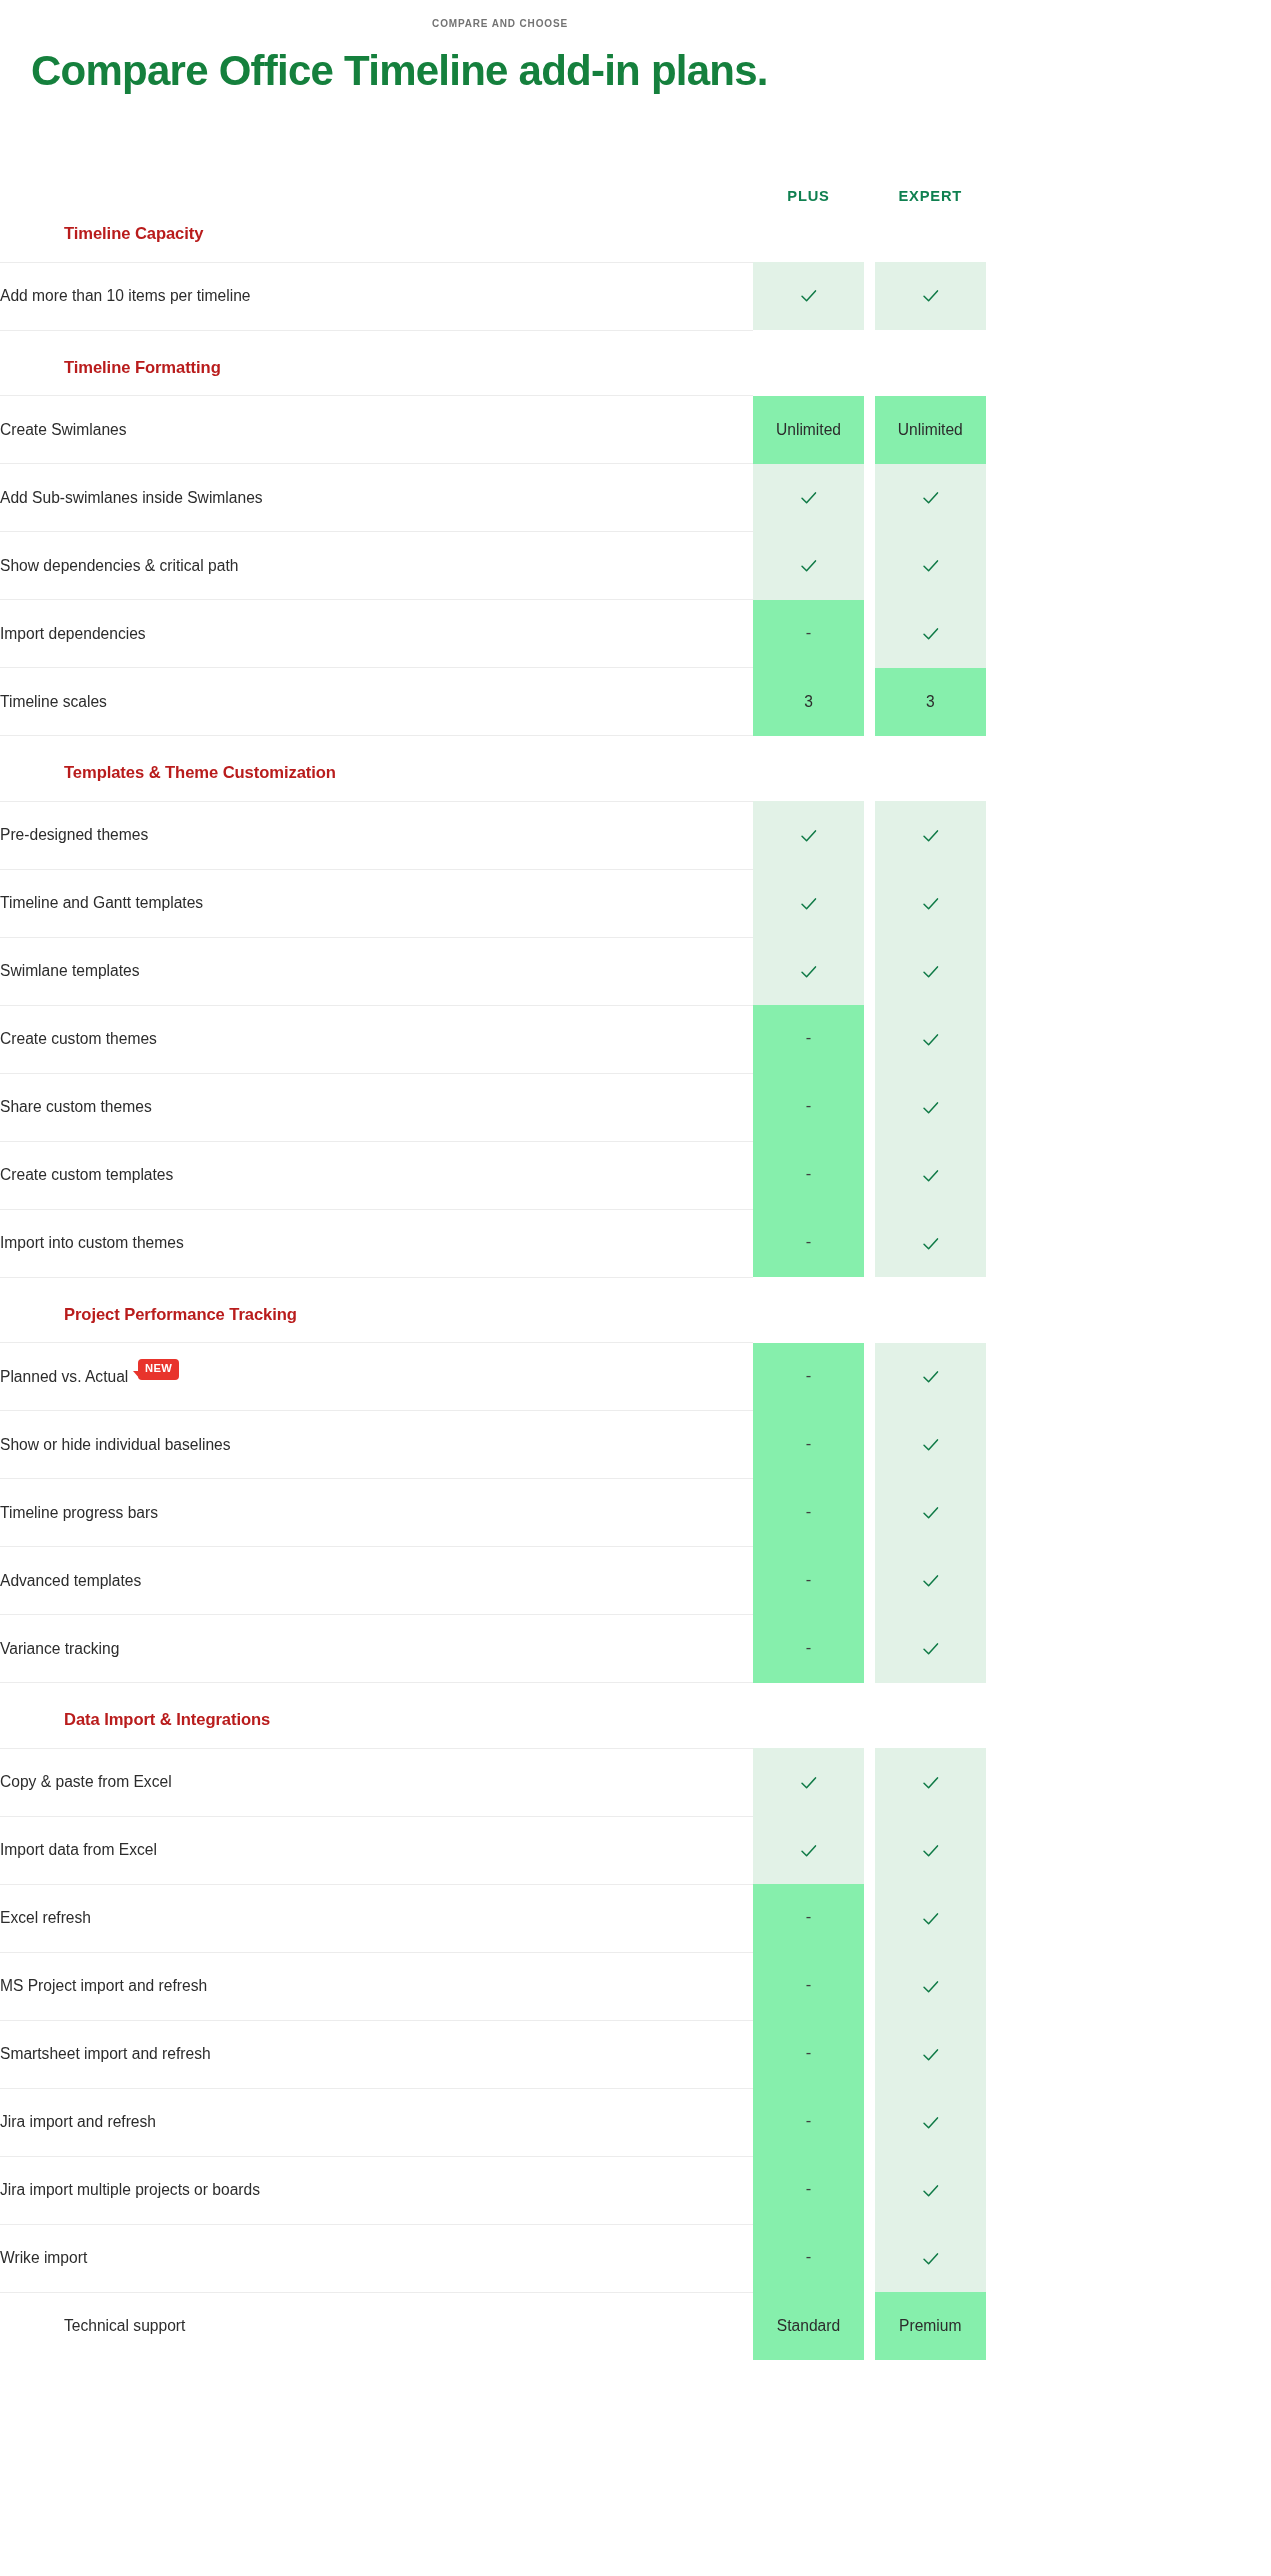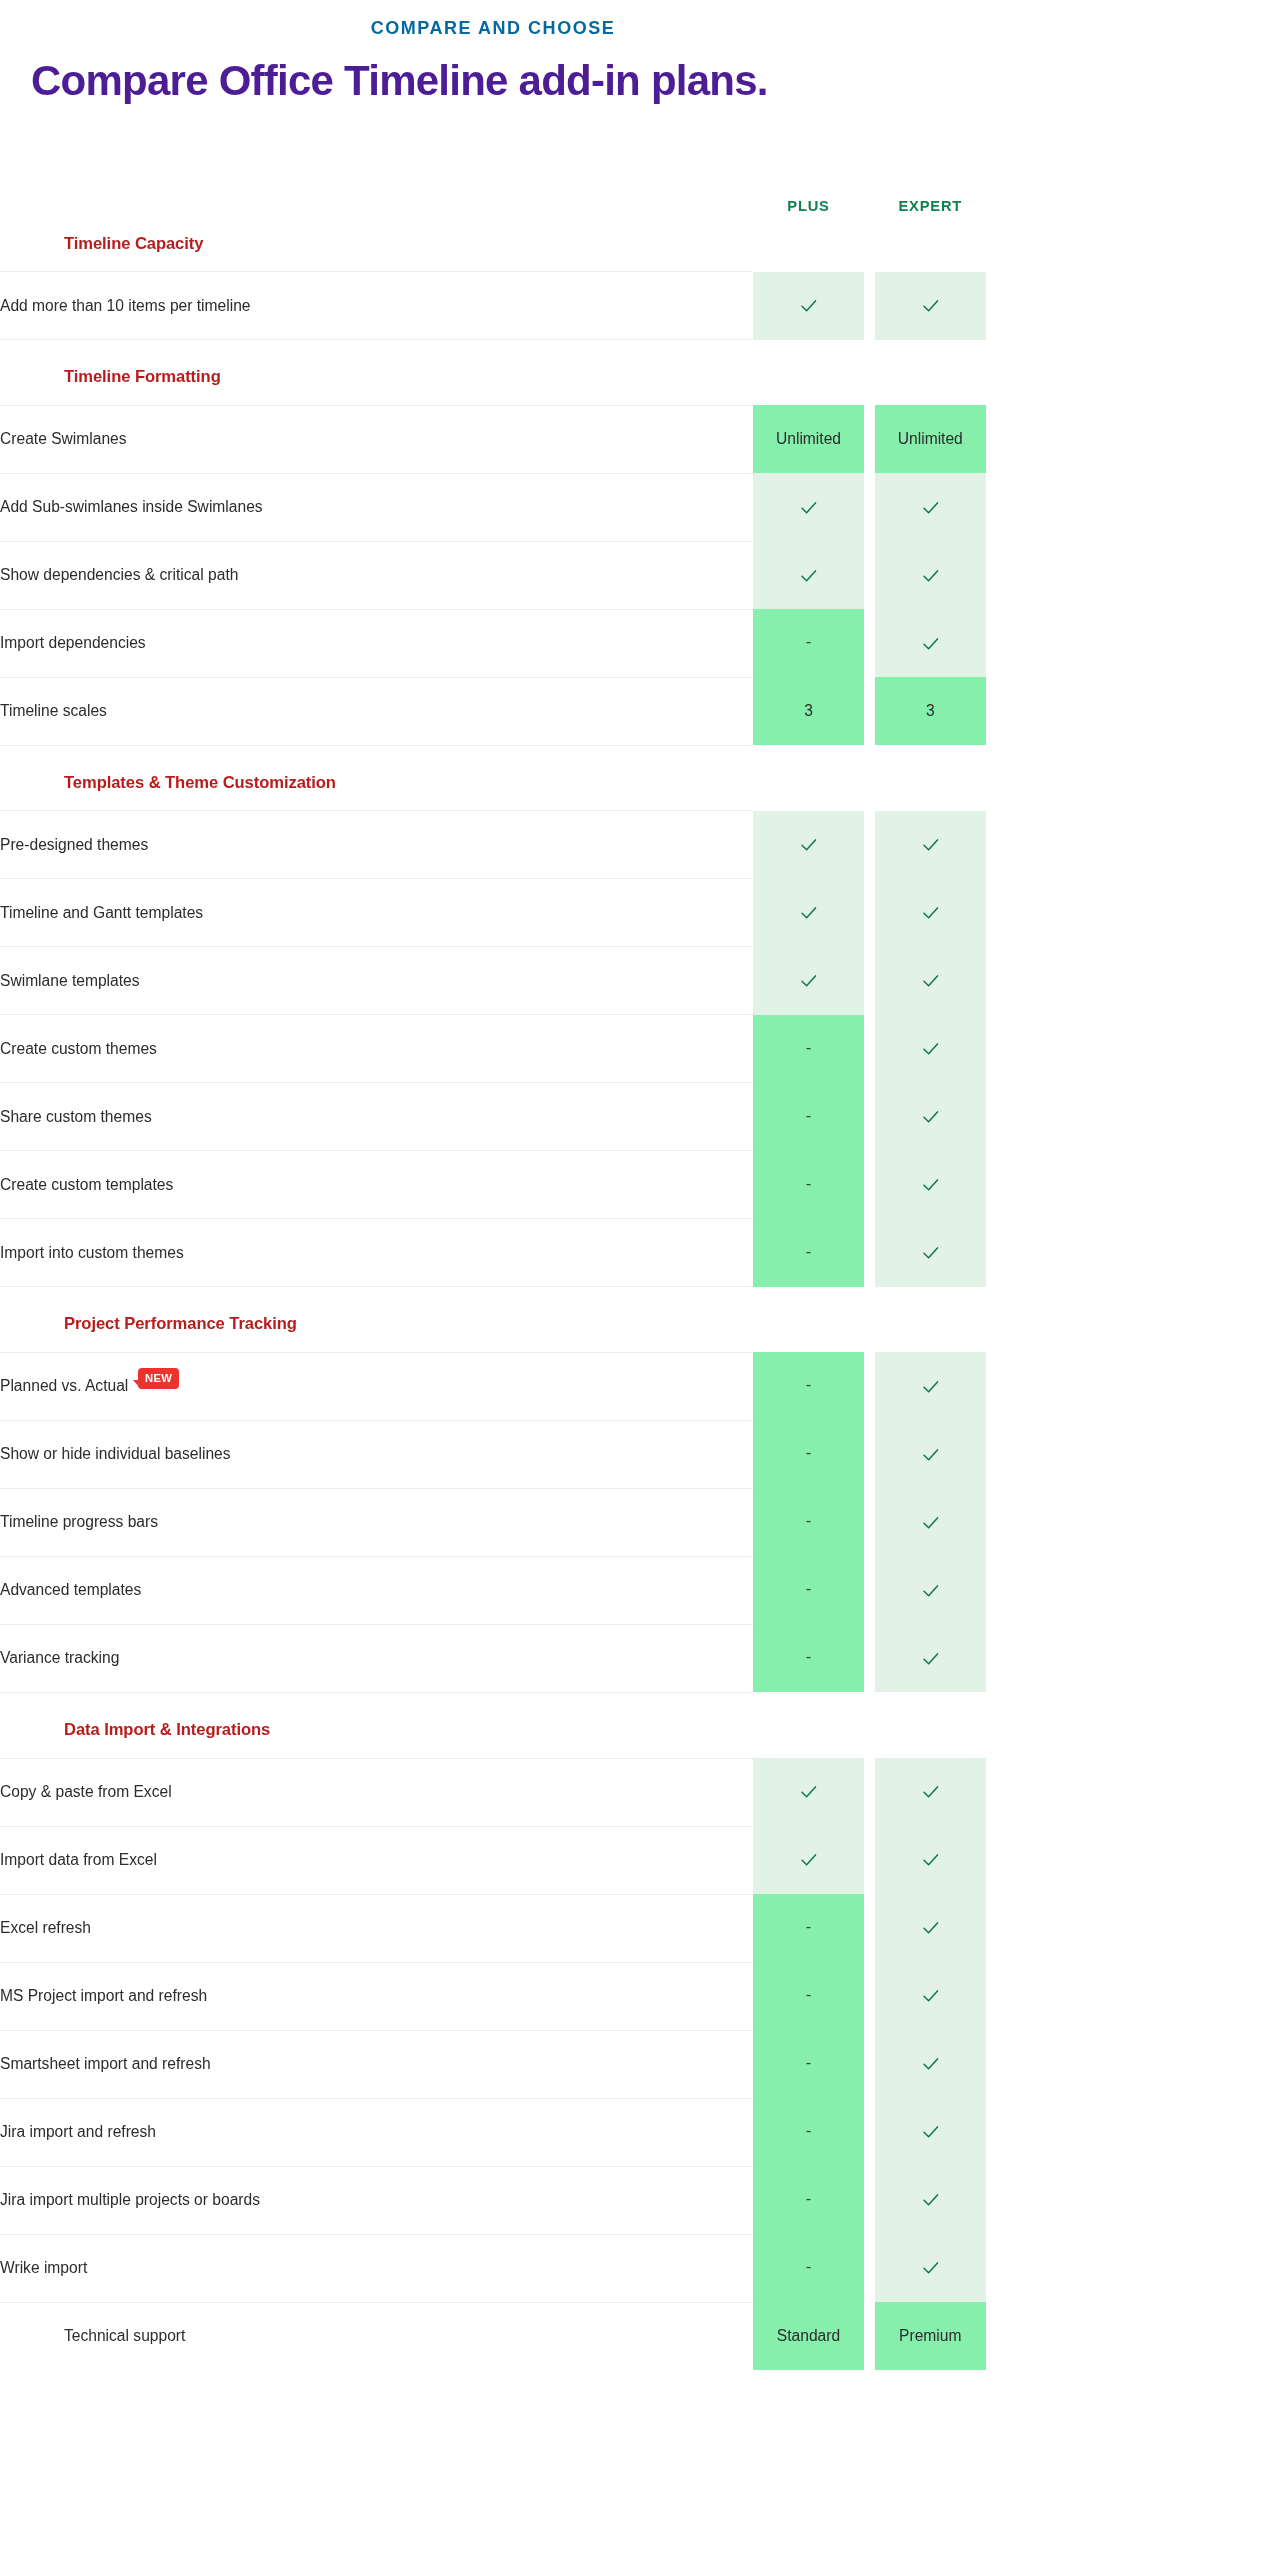--- a/index.html
+++ b/index.html
@@ -12,38 +12,38 @@
   .page {
     width: 1271px;
     min-height: 2576px;
     position: relative;
     background: #ffffff;
     padding-top: 17.6px;
   }
 
   
   .eyebrow {
-    font-size: 18px;
+    font-size: 10px;
     font-weight: 700;
     letter-spacing: 0.085em;
-    color: #0369a1;
+    color: #737373;
     text-align: center;
     width: 978px;
-    margin-left: 4px;
+    margin-left: 11px;
     padding-left: 0;
     line-height: 1.2;
   }
   .headline {
     margin-top: 17.6px;
     padding-left: 31px;
     font-size: 42px;
     line-height: 1.15;
     font-weight: 700;
     letter-spacing: -0.018em;
-    color: #4c1d95;
+    color: #15803d;
   }
 
   
   .table-wrap {
     margin-top: 93px;
     padding-left: 0px;
   }
   table.compare {
     border-collapse: collapse;
     table-layout: fixed;

